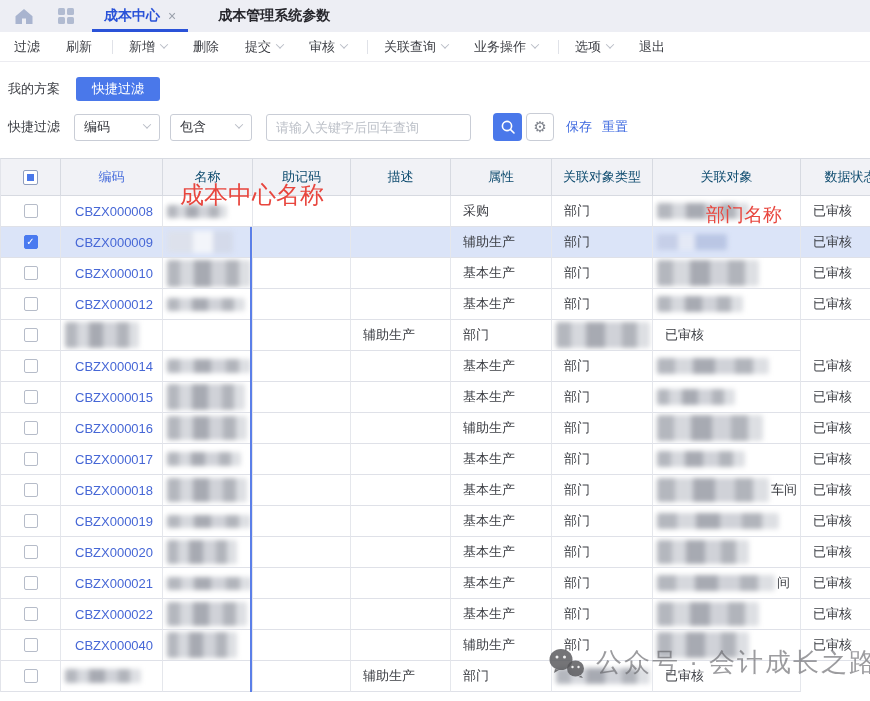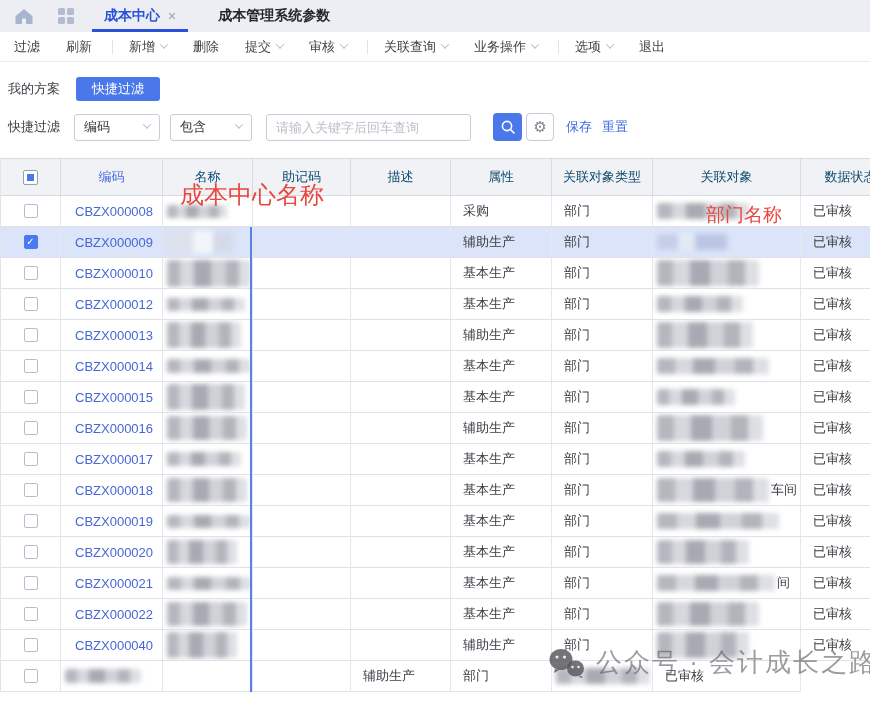--- a/index.html
+++ b/index.html
@@ -327,23 +327,20 @@
         <span class="rel-suffix"></span>
       </div>
       <div class="tcell cell-status">
             <span>已审核</span>
           </div>
     </div>
         <div class="trow">
       <div class="tcell cell-check">
         <span class="cb"></span>
       </div>
-      <div class="tcell cell-code">
-            <span>CBZX000013</span>
-          </div>
       <div class="tcell cell-name">
         <span class="blob name-blob"></span>
       </div>
       <div class="tcell"></div>
       <div class="tcell"></div>
       <div class="tcell cell-attr">
             <span>辅助生产</span>
           </div>
       <div class="tcell cell-reltype">
             <span>部门</span>

